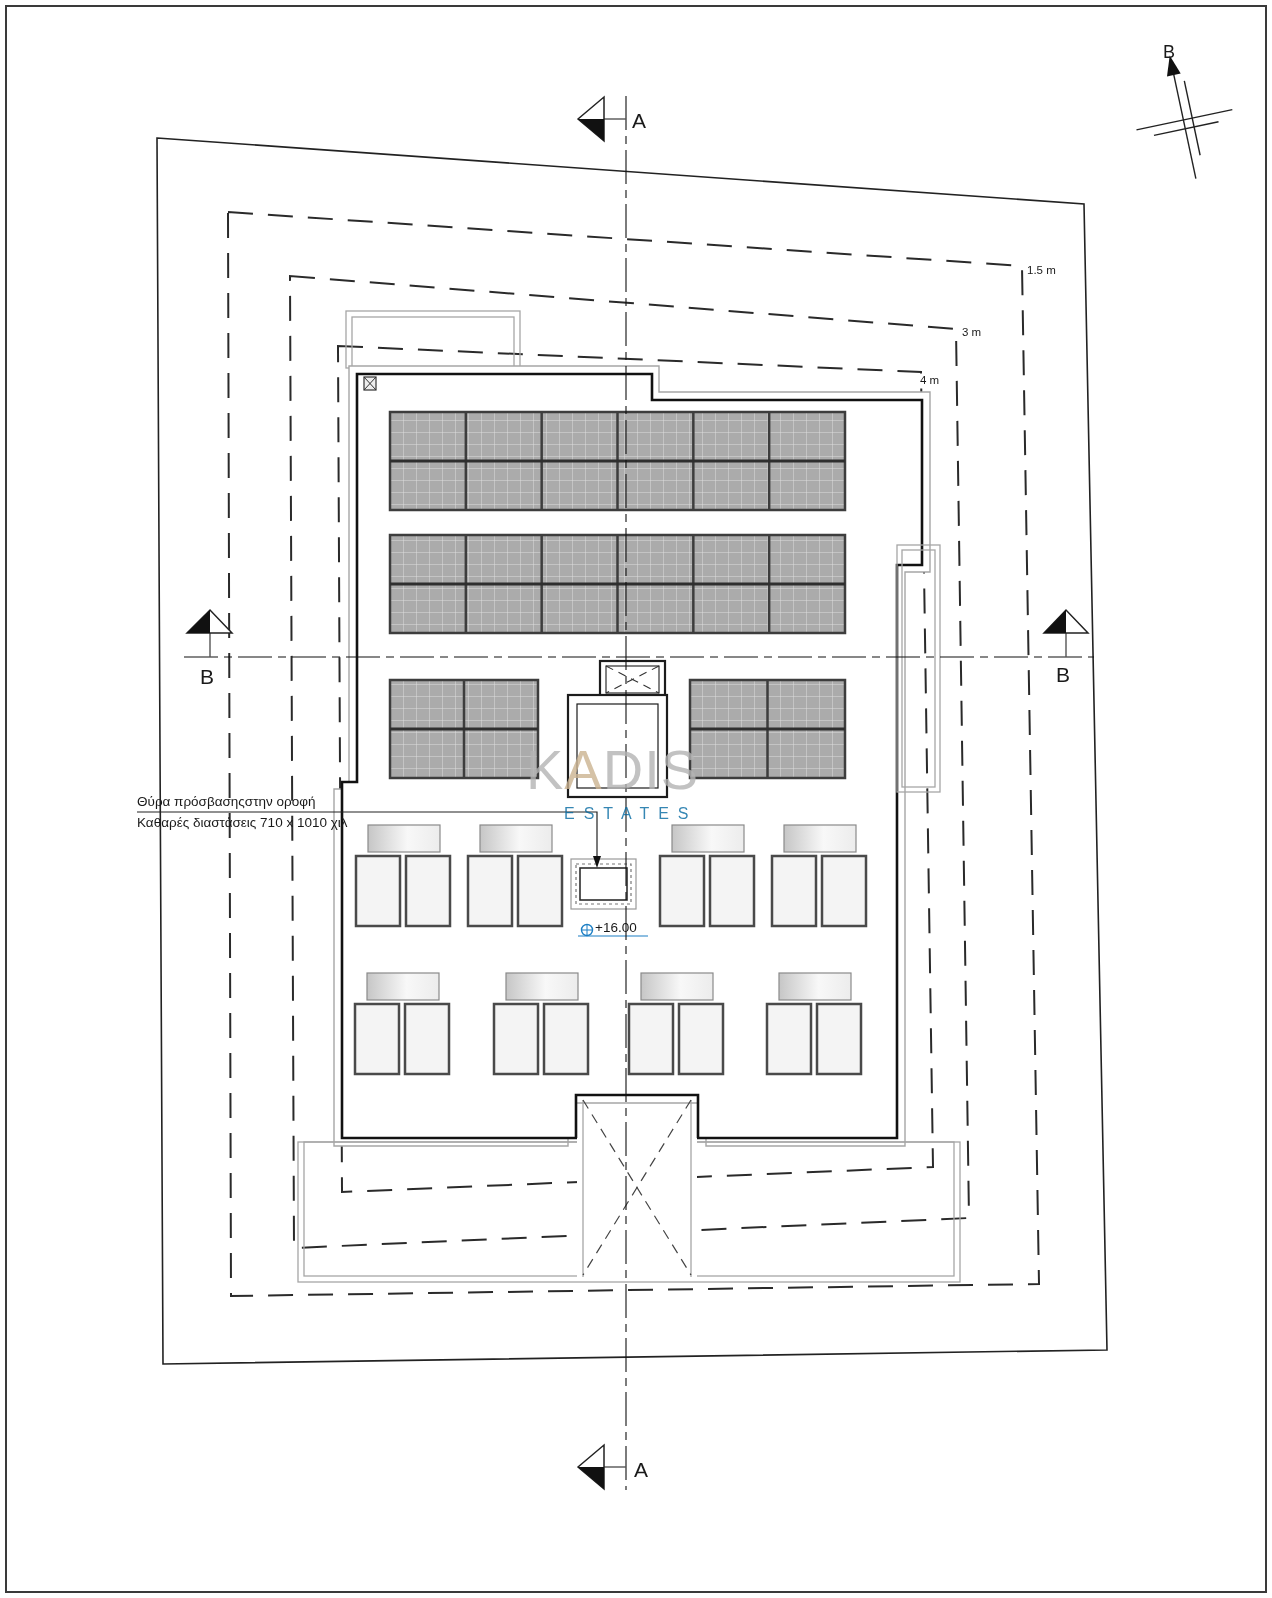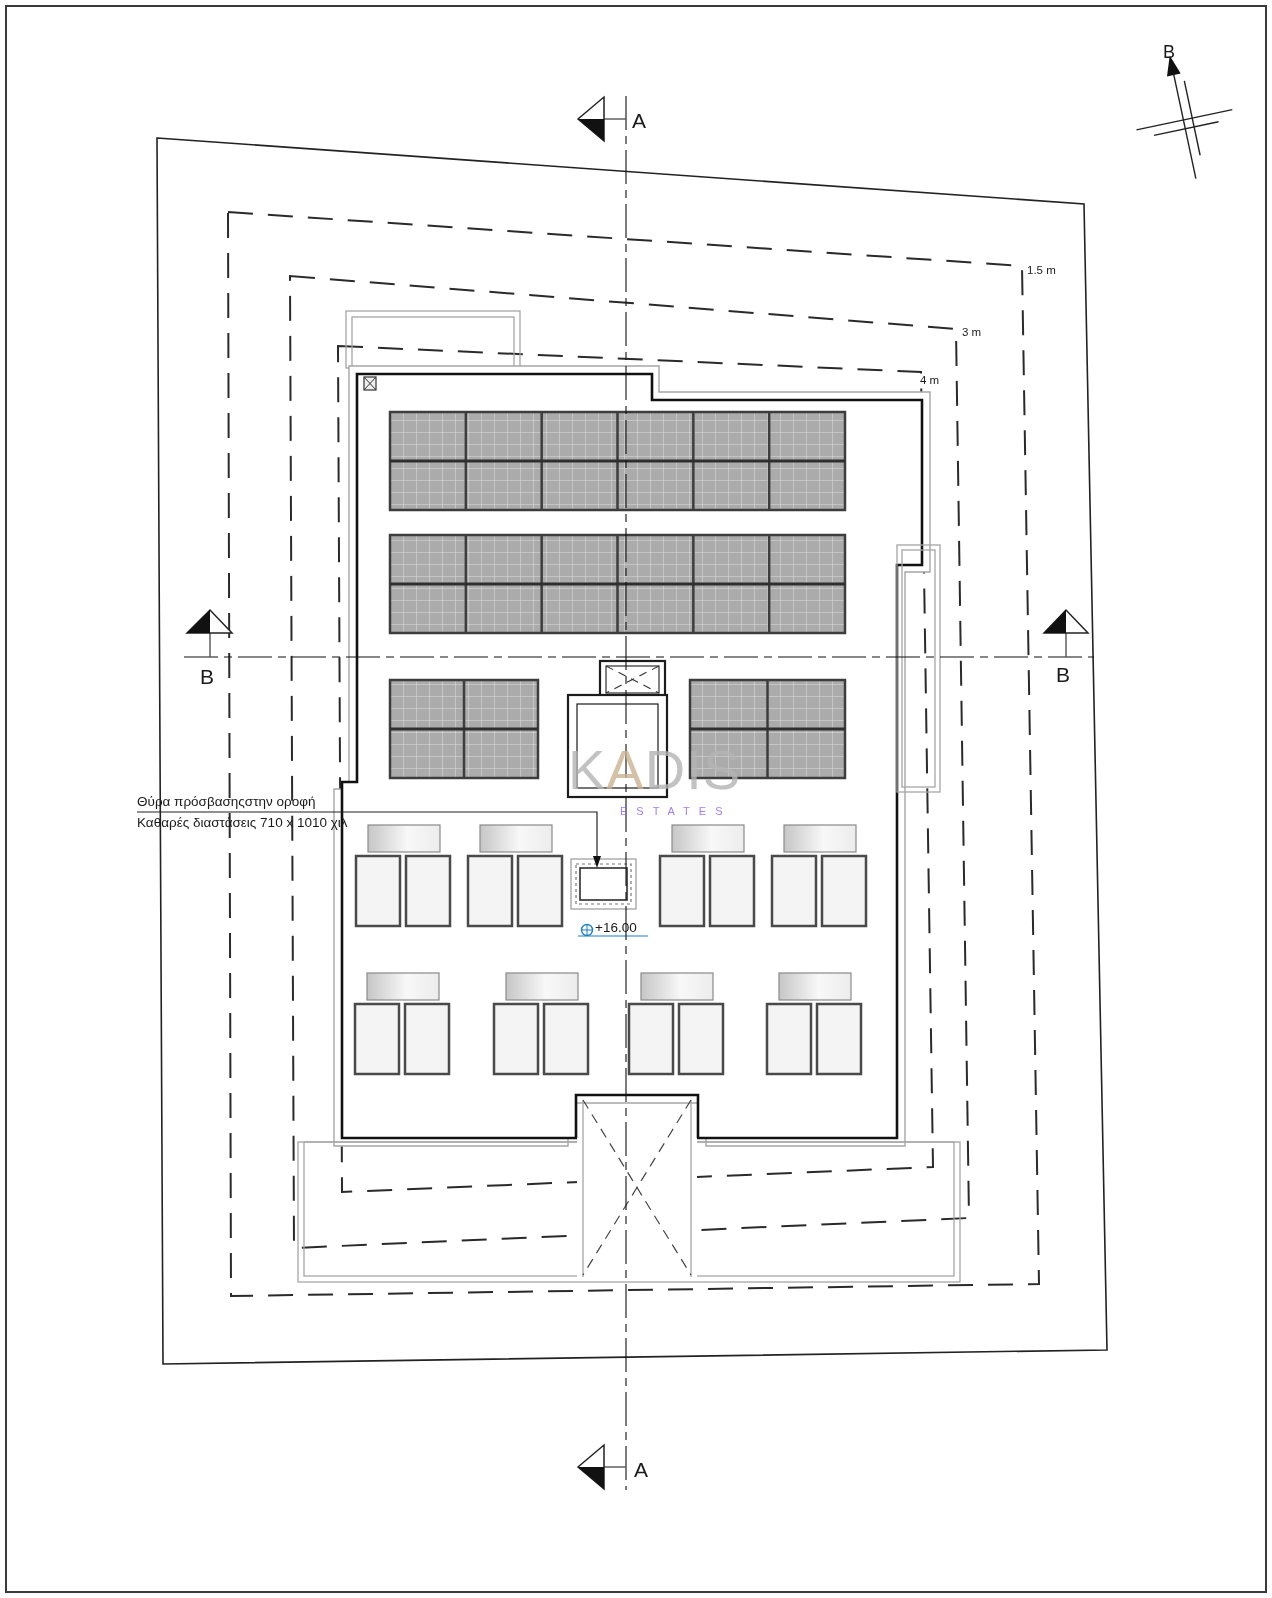--- a/index.html
+++ b/index.html
@@ -11,29 +11,29 @@
     overflow:hidden;
   }
   svg{position:absolute;left:0;top:0;}
   svg text{font-family:"Liberation Sans", sans-serif;fill:#1a1a1a;}
   .marker-letter{font-size:21px;}
   .setback-label{font-size:11.5px;}
   .annot{font-size:13.5px;}
   .elev{font-size:13.5px;}
   .compass-letter{font-size:18px;}
   #watermark{
-    position:absolute;left:568px;top:742px;width:220px;
+    position:absolute;left:526px;top:742px;width:220px;
     z-index:5;pointer-events:none;opacity:.8;
   }
   #watermark .wm-main{
     font-size:56px;font-weight:400;color:#b4b4b4;letter-spacing:1px;line-height:1;
   }
   #watermark .wm-a{color:#cbb391;}
   #watermark .wm-sub{
-    font-size:11px;color:#8b5cf6;letter-spacing:9px;margin-top:7px;margin-left:52px;
+    font-size:16px;color:#0369a1;letter-spacing:9px;margin-top:7px;margin-left:38px;
   }
 </style>
 </head>
 <body>
 
 <div id="stage">
 
   <svg width="1272" height="1598" viewBox="0 0 1272 1598">
     <defs>
       <pattern id="pgrid" patternUnits="userSpaceOnUse" width="13" height="12">

